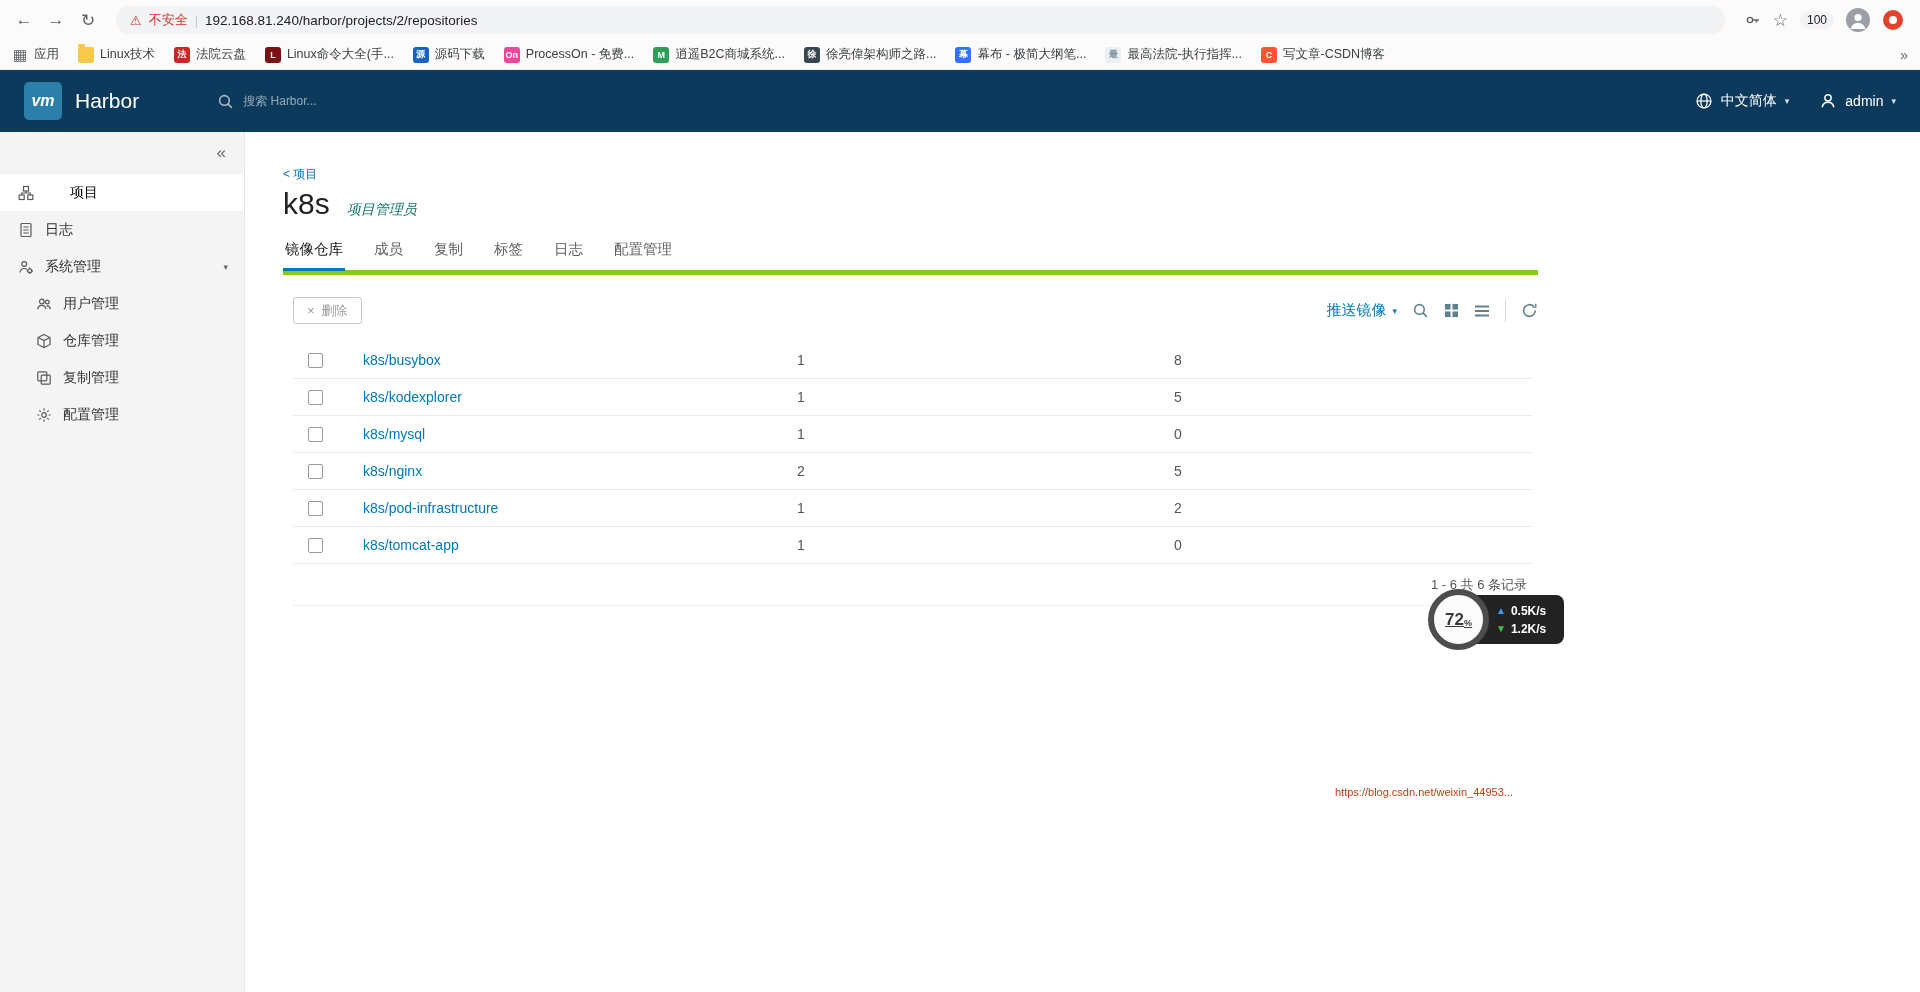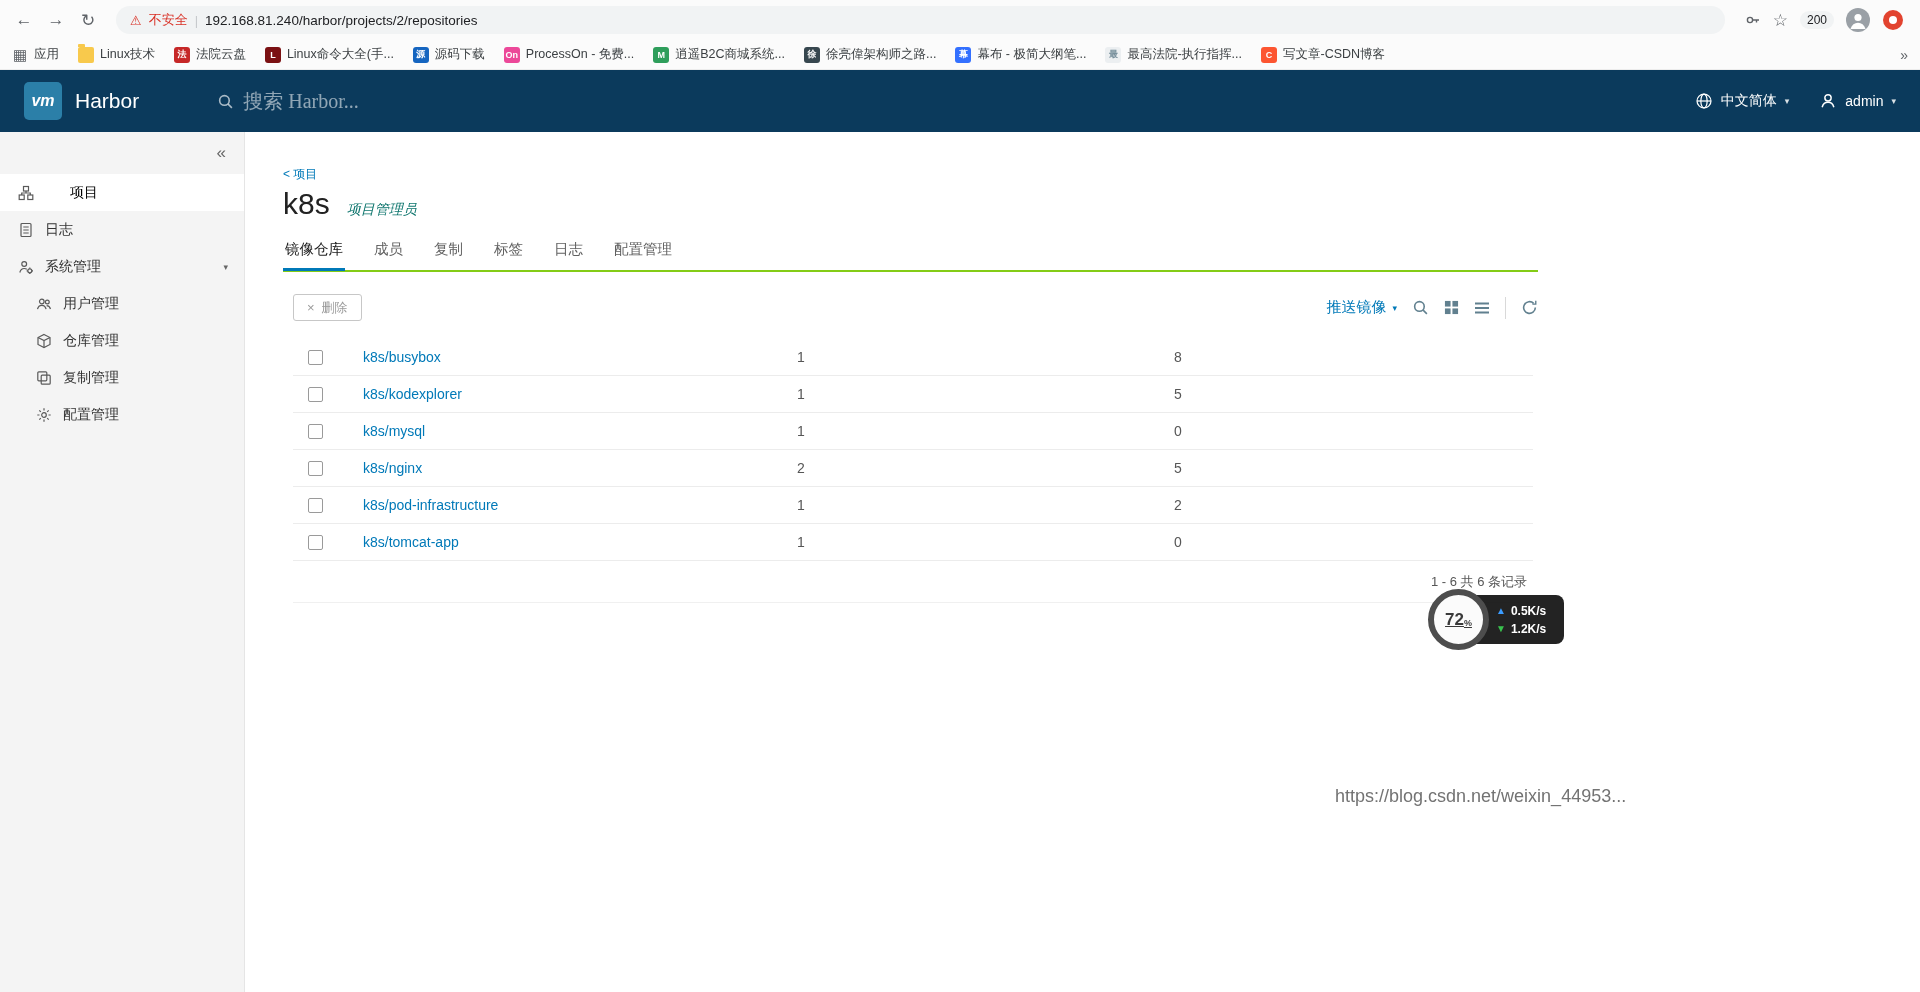--- a/index.html
+++ b/index.html
@@ -30,22 +30,22 @@
   .bm-ico.folder::before { content:""; position:absolute; top:-3px; left:0; width:7px; height:3px;
                            background:inherit; border-radius:1px 1px 0 0; }
   .bm-overflow { margin-left:auto; color:#5f6368; font-size:14px; cursor:pointer; }
 
   
   .harbor-header { height:62px; background:#0b3a5c; display:flex; align-items:center; padding:0 24px; color:#fff; }
   .logo-box { width:38px; height:38px; background:#2b7fa8; border-radius:5px; display:flex; align-items:center;
               justify-content:center; font-weight:bold; font-style:italic; font-size:16px; color:#fff; cursor:pointer; }
   .brand { font-size:21px; font-weight:400; margin-left:13px; cursor:pointer; }
   .hdr-search { display:flex; align-items:center; gap:9px; margin-left:78px; color:rgba(255,255,255,.65); }
-  .hdr-search input { background:transparent; border:none; outline:none; color:#fde047; font-size:20px; width:420px;
-                      font-family:Liberation Serif, serif; }
+  .hdr-search input { background:transparent; border:none; outline:none; color:#fde047; font-size:12px; width:420px;
+                      font-family:Liberation Sans, sans-serif; }
   .hdr-search input::placeholder { color:rgba(255,255,255,.55); }
   .hdr-right { margin-left:auto; display:flex; align-items:center; gap:30px; font-size:14px; }
   .hdr-item { display:flex; align-items:center; gap:8px; cursor:pointer; color:#fff; }
   .hdr-caret { font-size:9px; opacity:.85; }
 
   
   .sidebar { position:absolute; top:132px; left:0; bottom:0; width:245px; background:#f4f4f4;
              border-right:1px solid #e5e5e5; }
   .collapse { height:42px; display:flex; align-items:center; justify-content:flex-end; padding-right:18px;
               color:#666; font-size:17px; cursor:pointer; }
@@ -57,21 +57,21 @@
   .side-item svg, .side-sub svg { color:#5a5a5a; flex-shrink:0; }
   .side-caret { margin-left:auto; margin-right:16px; font-size:9px; color:#666; }
 
   
   .main { position:absolute; top:132px; left:245px; right:0; bottom:0; background:#fff; padding:32px 0 0 38px; }
   .inner { width:1255px; }
   .breadcrumb { font-size:12px; color:#0079b8; cursor:pointer; text-decoration:none; display:inline-block; }
   .title-row { display:flex; align-items:baseline; margin-top:4px; }
   .title-row h1 { font-size:30px; font-weight:400; color:#222; }
   .role { font-style:italic; color:#0f766e; font-size:14px; margin-left:17px; }
-  .tabs { display:flex; gap:27px; margin-top:13px; border-bottom:2px solid #84cc16; }
+  .tabs { display:flex; gap:27px; margin-top:13px; border-bottom:5px solid #84cc16; }
   .tab { padding:6px 2px 9px; font-size:14.5px; color:#616161; cursor:pointer; }
   .tab.active { color:#1a1a1a; border-bottom:3px solid #0079b8; margin-bottom:-1px; }
 
   .toolbar { margin-top:22px; display:flex; align-items:center; }
   .btn-delete { margin-left:10px; height:27px; display:inline-flex; align-items:center; gap:7px; padding:0 13px;
                 background:#fff; border:1px solid #c7c7c7; border-radius:3px; color:#9a9a9a; font-size:13px;
                 font-family:inherit; }
   .right-controls { margin-left:auto; display:flex; align-items:center; gap:15px; color:#61808f; }
   .push { color:#0079b8; font-size:15px; display:flex; align-items:center; gap:6px; cursor:pointer; }
   .push .hdr-caret { opacity:1; color:#0079b8; }
@@ -100,21 +100,21 @@
   .pill { position:absolute; left:30px; top:7px; width:106px; height:49px; background:rgba(18,18,18,.93);
           border-radius:8px; display:flex; flex-direction:column; justify-content:center; gap:4px; padding-left:38px; }
   .pill .line { display:flex; align-items:center; gap:5px; font-size:12px; font-weight:bold; color:#fff; }
   .arr-up { color:#3b9cff; font-size:10px; }
   .arr-down { color:#39c24e; font-size:10px; }
   .circle { position:absolute; left:0; top:1px; width:61px; height:61px; border-radius:50%; background:#fbfbfb;
             border:6px solid #4d4d4d; display:flex; align-items:center; justify-content:center; color:#3a3a3a;text-decoration:underline; }
   .pct { font-size:17px; font-weight:bold; }
   .pctsign { font-size:9px; font-weight:bold; margin-top:6px; }
 
-  .watermark { position:absolute; left:1335px; top:786px; color:#737373; font-size:18px; z-index:5; }
+  .watermark { position:absolute; left:1335px; top:786px; color:#c2410c; font-size:11px; z-index:5; }
 </style>
 </head>
 <body>
 
 <div class="browser-toolbar">
   <div class="nav-btn">←</div>
   <div class="nav-btn">→</div>
   <div class="nav-btn">↻</div>
   <div class="addr">
     <span class="warn-tri">⚠</span>
@@ -123,21 +123,21 @@
     <span class="addr-url">192.168.81.240/harbor/projects/2/repositories</span>
   </div>
   <div class="tool-icons">
     <span class="icon-btn">
       <svg width="16" height="16" viewBox="0 0 16 16" fill="none" stroke="#5f6368" stroke-width="1.4">
         <circle cx="5" cy="8" r="2.6"></circle>
           <path d="M7.6 8h6.4M11.5 8v2.6"></path>
       </svg>
     </span>
     <span class="star-glyph">☆</span>
-    <span class="badge200">200</span>
+    <span class="badge200">100</span>
     <span class="icon-btn">
       <svg width="24" height="24" viewBox="0 0 24 24">
         <circle cx="12" cy="12" r="12" fill="#9aa0a6"></circle>
         <circle cx="12" cy="9.5" r="3.6" fill="#fff"></circle>
         <path d="M4.5 21c1.3-4.2 4-6.3 7.5-6.3s6.2 2.1 7.5 6.3z" fill="#fff"></path>
       </svg>
     </span>
     <span class="icon-btn">
       <svg width="22" height="22" viewBox="0 0 22 22">
         <circle cx="11" cy="11" r="10" fill="#e2432f"></circle>

